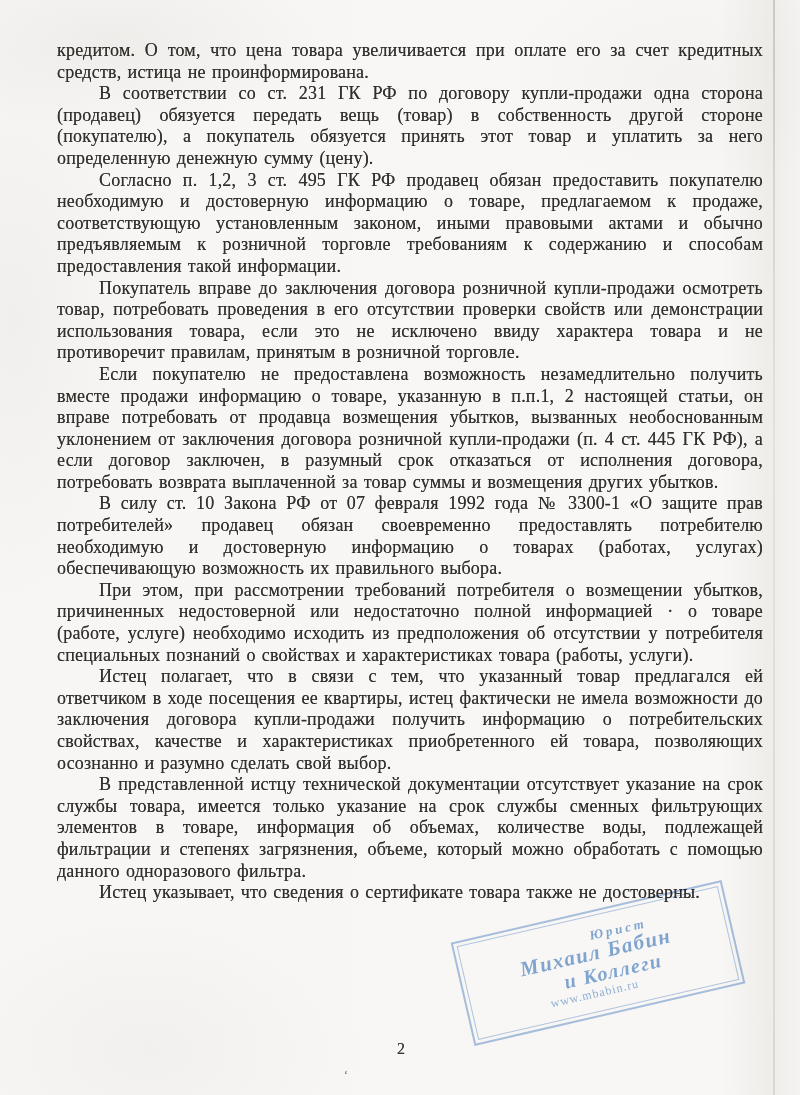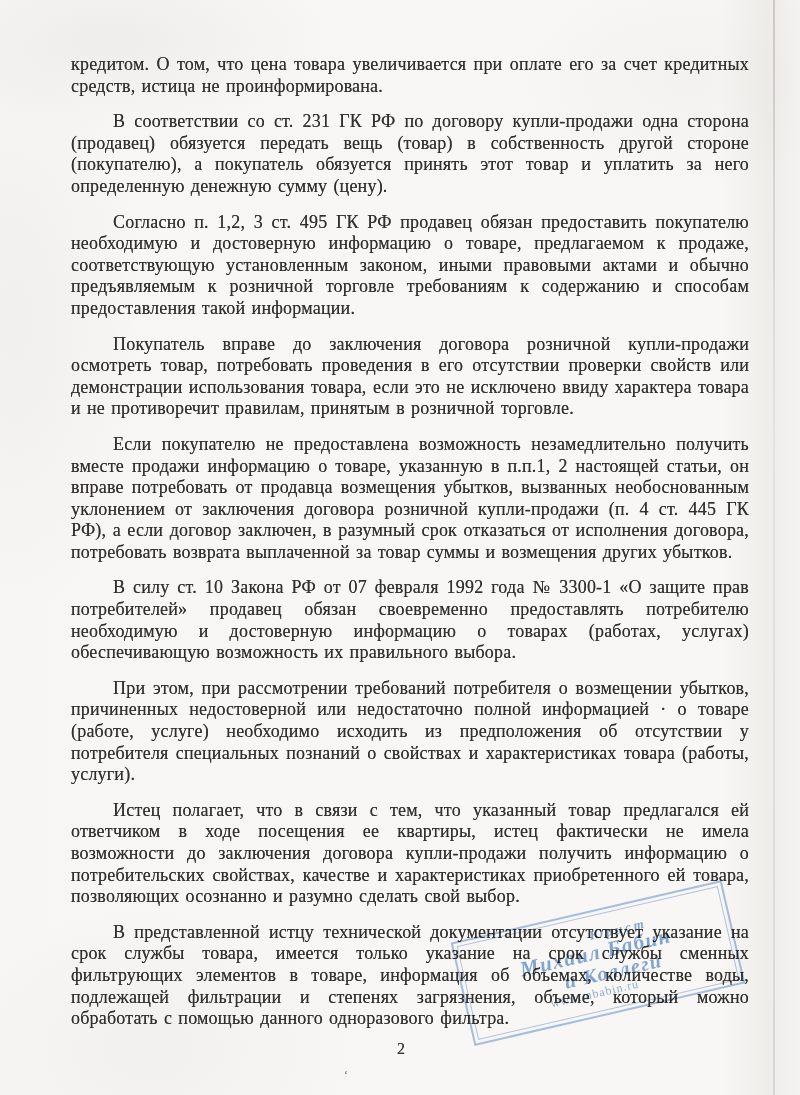--- a/index.html
+++ b/index.html
@@ -37,21 +37,21 @@
     top: 40px;
     width: 706px;
     color: #32302d;
     font-size: 18px;
     line-height: 21.6px;
     letter-spacing: 0.2px;
     word-spacing: 1.5px;
     text-shadow: 0 0 0.6px rgba(52,50,46,0.75);
   }
   .body-text p {
-    margin: 14px;
+    margin: 0;
     text-align: justify;
     text-indent: 42px;
   }
   .body-text p.first {
     text-indent: 0;
   }
   .pagenum {
     position: absolute;
     left: 336px;
     top: 1040px;
@@ -136,20 +136,21 @@
   <div class="body-text">
     <p class="first">кредитом. О том, что цена товара увеличивается при оплате его за счет кредитных средств, истица не проинформирована.</p>
     <p>В соответствии со ст. 231 ГК РФ по договору купли-продажи одна сторона (продавец) обязуется передать вещь (товар) в собственность другой стороне (покупателю), а покупатель обязуется принять этот товар и уплатить за него определенную денежную сумму (цену).</p>
     <p>Согласно п. 1,2, 3 ст. 495 ГК РФ продавец обязан предоставить покупателю необходимую и достоверную информацию о товаре, предлагаемом к продаже, соответствующую установленным законом, иными правовыми актами и обычно предъявляемым к розничной торговле требованиям к содержанию и способам предоставления такой информации.</p>
     <p>Покупатель вправе до заключения договора розничной купли-продажи осмотреть товар, потребовать проведения в его отсутствии проверки свойств или демонстрации использования товара, если это не исключено ввиду характера товара и не противоречит правилам, принятым в розничной торговле.</p>
     <p>Если покупателю не предоставлена возможность незамедлительно получить  вместе продажи информацию о товаре, указанную в п.п.1, 2 настоящей статьи, он вправе потребовать от продавца возмещения убытков, вызванных необоснованным уклонением от заключения договора розничной купли-продажи (п. 4 ст. 445 ГК РФ), а если договор заключен, в разумный срок отказаться от исполнения договора, потребовать возврата выплаченной за товар суммы и возмещения других убытков.</p>
     <p>В силу ст. 10 Закона РФ от 07 февраля 1992 года № 3300-1 «О защите прав потребителей» продавец обязан своевременно предоставлять потребителю необходимую и достоверную информацию о товарах (работах, услугах) обеспечивающую возможность их правильного выбора.</p>
     <p>При этом, при рассмотрении требований потребителя о возмещении убытков, причиненных недостоверной или недостаточно полной информацией · о товаре (работе, услуге) необходимо исходить из предположения об отсутствии у потребителя специальных познаний о свойствах и характеристиках товара (работы, услуги).</p>
     <p>Истец полагает, что в связи с тем, что указанный товар предлагался ей ответчиком в ходе посещения ее квартиры, истец фактически не имела возможности до заключения договора купли-продажи получить информацию о потребительских свойствах, качестве и характеристиках приобретенного ей товара, позволяющих осознанно и разумно  сделать свой выбор.</p>
     <p>В представленной истцу технической документации отсутствует указание на срок службы товара, имеется только указание на срок службы сменных фильтрующих элементов в товаре, информация об объемах, количестве воды, подлежащей фильтрации  и степенях загрязнения, объеме, который можно обработать с помощью данного одноразового фильтра.</p>
+    <p>Истец указывает, что сведения о сертификате  товара также не достоверны.</p>
   </div>
 
   <div class="pagenum">2</div>
   <div class="stray">‘</div>
 
   <div class="stamp">
     <div class="stamp-inner">
       <div class="s-role">Юрист</div>
       <div class="s-name">Михаил Бабин</div>
       <div class="s-suffix">и Коллеги</div>

